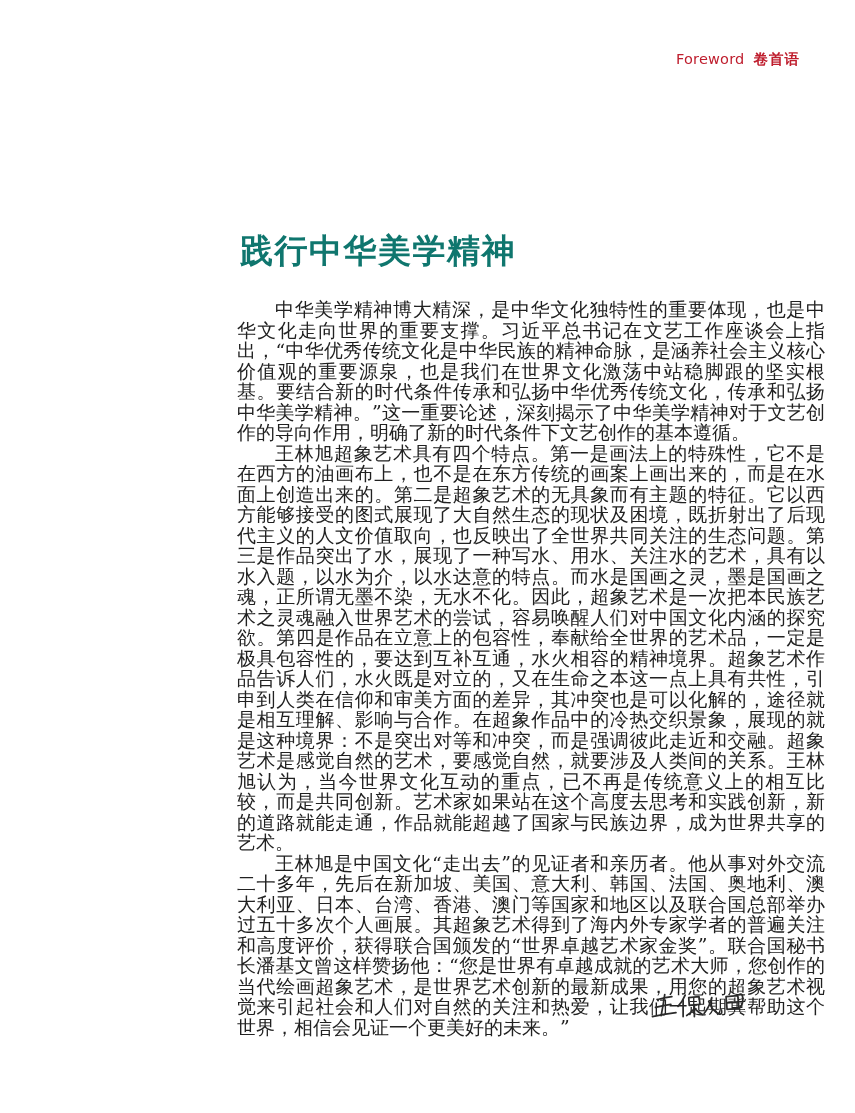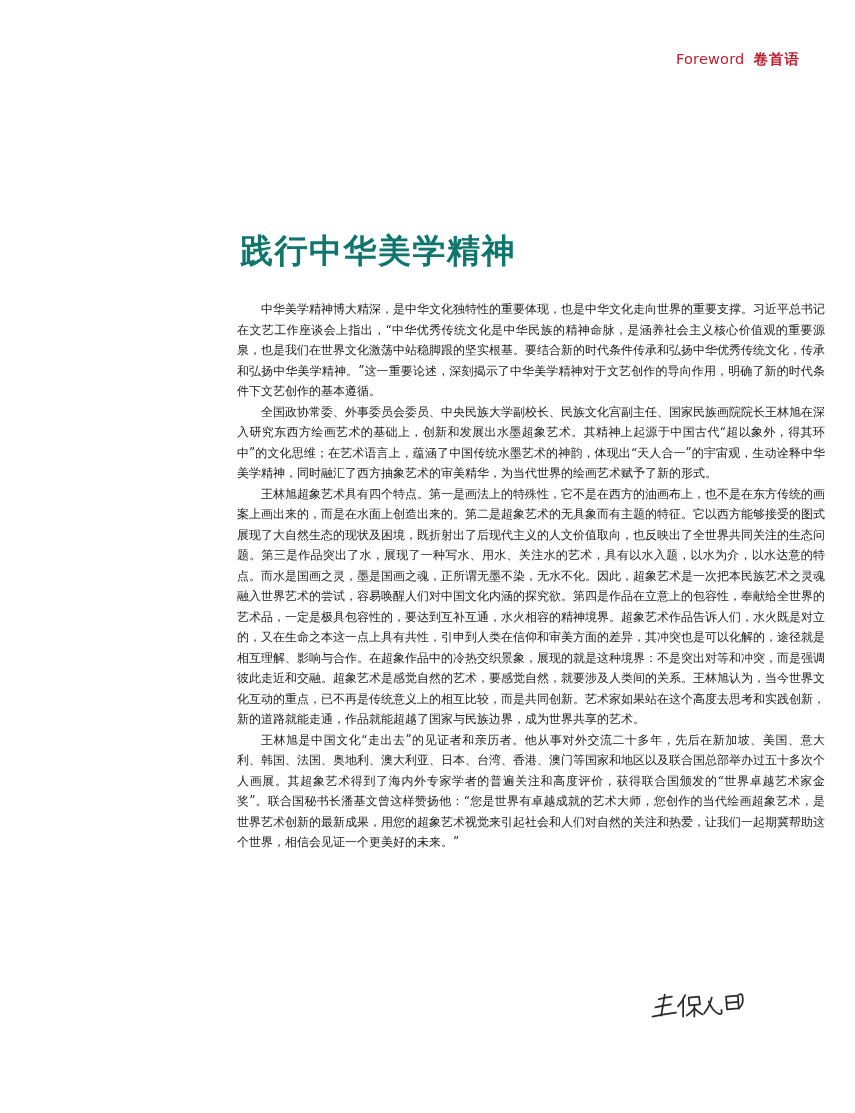--- a/index.html
+++ b/index.html
@@ -47,21 +47,21 @@
     white-space: nowrap;
     margin-top: 48px;
   }
   .title-line2 { padding-left: 70px; }
   
   .article {
     position: absolute;
     left: 237px;
     top: 299px;
     width: 588px;
-    font-size: 12px;
+    font-size: 19px;
     line-height: 20.5px;
     text-align: justify;
     text-justify: inter-ideograph;
     color: #212121;
   }
   .article p { text-indent: 2em; }
   
   .signature {
     position: absolute;
     left: 648px;
@@ -86,21 +86,20 @@
   <div class="corner-label">
     <span class="en">Foreword</span><span class="zh">卷首语</span>
   </div>
 
   <h1 class="title-block">
     <div class="title-line1">践行中华美学精神</div>
   </h1>
 
   <div class="article">
     <p>中华美学精神博大精深，是中华文化独特性的重要体现，也是中华文化走向世界的重要支撑。习近平总书记在文艺工作座谈会上指出，“中华优秀传统文化是中华民族的精神命脉，是涵养社会主义核心价值观的重要源泉，也是我们在世界文化激荡中站稳脚跟的坚实根基。要结合新的时代条件传承和弘扬中华优秀传统文化，传承和弘扬中华美学精神。”这一重要论述，深刻揭示了中华美学精神对于文艺创作的导向作用，明确了新的时代条件下文艺创作的基本遵循。</p>
-    <p>全国政协常委、外事委员会委员、中央民族大学副校长、民族文化宫副主任、国家民族画院院长王林旭在深入研究东西方绘画艺术的基础上，创新和发展出水墨超象艺术。其精神上起源于中国古代“超以象外，得其环中”的文化思维；在艺术语言上，蕴涵了中国传统水墨艺术的神韵，体现出“天人合一”的宇宙观，生动诠释中华美学精神，同时融汇了西方抽象艺术的审美精华，为当代世界的绘画艺术赋予了新的形式。</p>
     <p>王林旭超象艺术具有四个特点。第一是画法上的特殊性，它不是在西方的油画布上，也不是在东方传统的画案上画出来的，而是在水面上创造出来的。第二是超象艺术的无具象而有主题的特征。它以西方能够接受的图式展现了大自然生态的现状及困境，既折射出了后现代主义的人文价值取向，也反映出了全世界共同关注的生态问题。第三是作品突出了水，展现了一种写水、用水、关注水的艺术，具有以水入题，以水为介，以水达意的特点。而水是国画之灵，墨是国画之魂，正所谓无墨不染，无水不化。因此，超象艺术是一次把本民族艺术之灵魂融入世界艺术的尝试，容易唤醒人们对中国文化内涵的探究欲。第四是作品在立意上的包容性，奉献给全世界的艺术品，一定是极具包容性的，要达到互补互通，水火相容的精神境界。超象艺术作品告诉人们，水火既是对立的，又在生命之本这一点上具有共性，引申到人类在信仰和审美方面的差异，其冲突也是可以化解的，途径就是相互理解、影响与合作。在超象作品中的冷热交织景象，展现的就是这种境界：不是突出对等和冲突，而是强调彼此走近和交融。超象艺术是感觉自然的艺术，要感觉自然，就要涉及人类间的关系。王林旭认为，当今世界文化互动的重点，已不再是传统意义上的相互比较，而是共同创新。艺术家如果站在这个高度去思考和实践创新，新的道路就能走通，作品就能超越了国家与民族边界，成为世界共享的艺术。</p>
     <p>王林旭是中国文化“走出去”的见证者和亲历者。他从事对外交流二十多年，先后在新加坡、美国、意大利、韩国、法国、奥地利、澳大利亚、日本、台湾、香港、澳门等国家和地区以及联合国总部举办过五十多次个人画展。其超象艺术得到了海内外专家学者的普遍关注和高度评价，获得联合国颁发的“世界卓越艺术家金奖”。联合国秘书长潘基文曾这样赞扬他：“您是世界有卓越成就的艺术大师，您创作的当代绘画超象艺术，是世界艺术创新的最新成果，用您的超象艺术视觉来引起社会和人们对自然的关注和热爱，让我们一起期冀帮助这个世界，相信会见证一个更美好的未来。”</p>
   </div>
 
   <div class="signature" role="img" aria-label="王林旭">
     <svg viewBox="0 0 100 45" xmlns="http://www.w3.org/2000/svg" aria-hidden="true">
 
       <path d="M9 11 Q16 9 22 8.5"></path>
       <path d="M6 19 Q14 17 21 16"></path>
       <path d="M3 28 Q14 25.5 26 24"></path>

